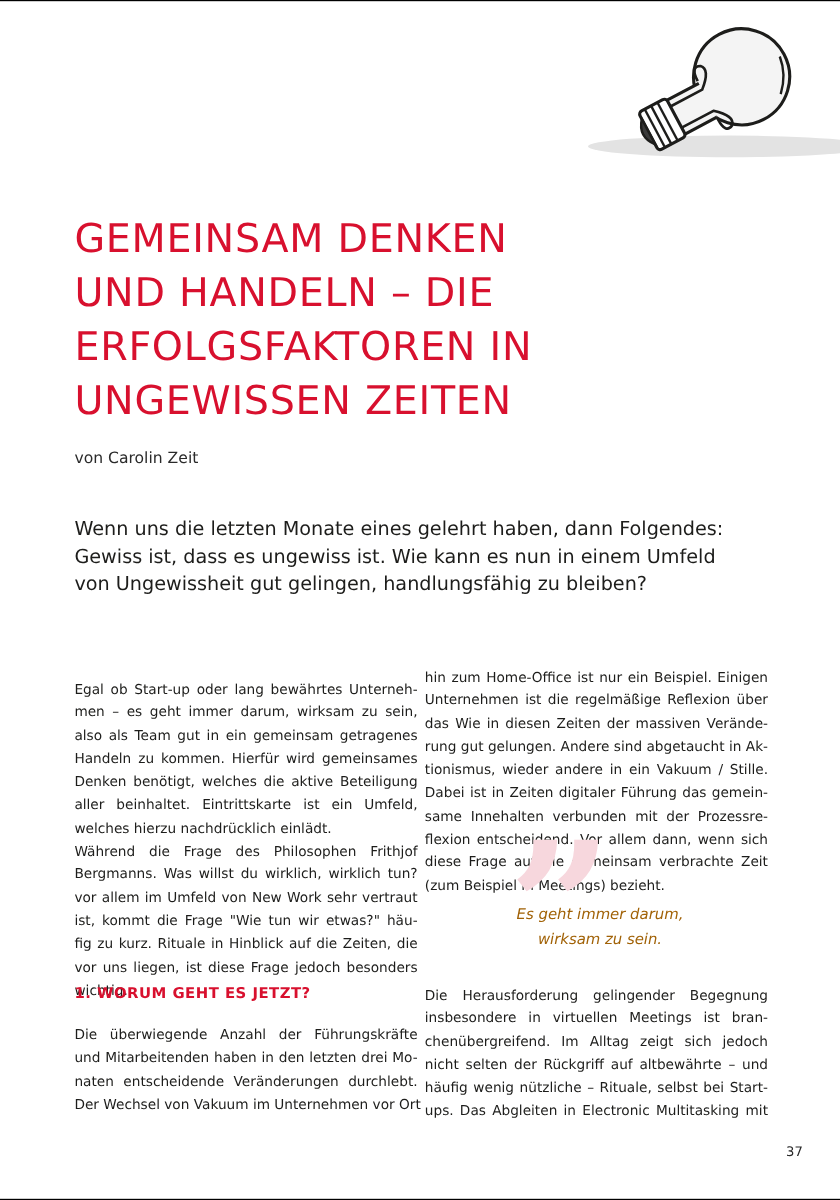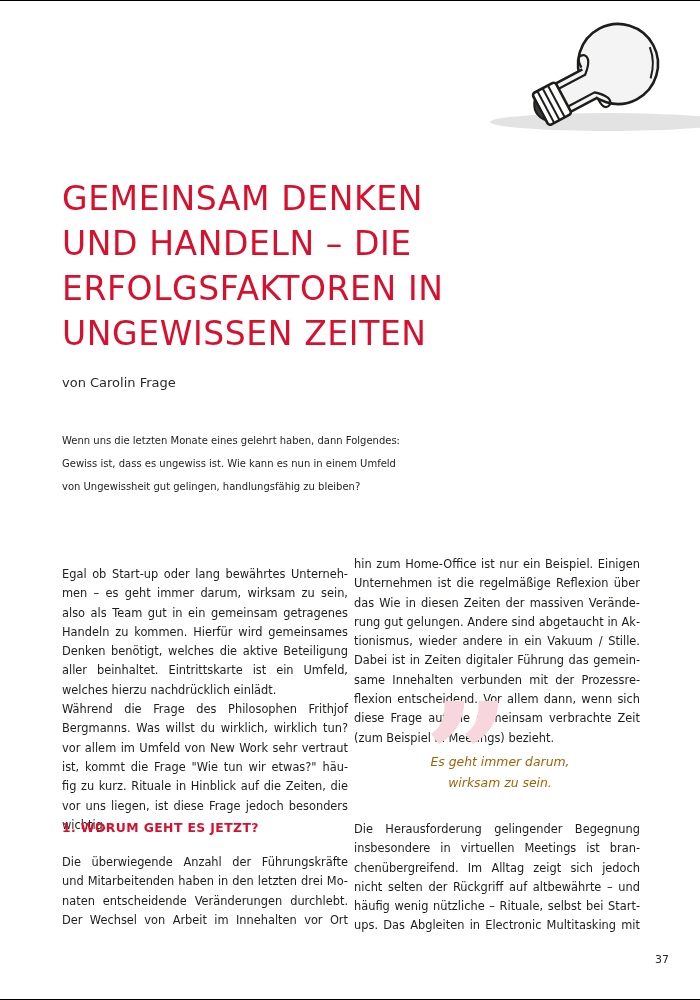--- a/index.html
+++ b/index.html
@@ -9,21 +9,21 @@
 
   .bulb { position: absolute; left: 488px; top: 14px; width: 212px; height: 120px; }
 
   .title { position: absolute; left: 62px; top: 176px; width: 460px; margin: 0;
            font-family: "DejaVu Sans", sans-serif; font-weight: 300; font-size: 33px;
            line-height: 45px; letter-spacing: 0.6px; color: #d8102e; font-weight: normal; }
   .title span { display: block; white-space: nowrap; }
 
   .byline { position: absolute; left: 62px; top: 375px; font-size: 13px; color: #2a2a2a; }
 
-  .lead { position: absolute; left: 62px; top: 429px; width: 560px; font-size: 10px; line-height: 23px; color: #1d1d1b; }
+  .lead { position: absolute; left: 62px; top: 429px; width: 560px; font-size: 16px; line-height: 23px; color: #1d1d1b; }
   .lead span { display: block; white-space: nowrap; }
 
   .col { position: absolute; width: 286px; font-size: 11.4px; line-height: 19.3px; color: #1d1d1b; }
   .col .line { display: block; text-align: justify; text-align-last: justify; white-space: nowrap; }
   .col .line.end { text-align-last: left; }
 
   .col-left-a { left: 62px; top: 565px; }
   .col-left-b { left: 62px; top: 853px; }
   .col-right-a { left: 354px; top: 555px; }
   .col-right-b { left: 354px; top: 820px; }
@@ -58,21 +58,21 @@
   </g>
 </svg>
 
 <h1 class="title">
   <span>GEMEINSAM DENKEN</span>
   <span>UND HANDELN – DIE</span>
   <span>ERFOLGSFAKTOREN IN</span>
   <span>UNGEWISSEN ZEITEN</span>
 </h1>
 
-<div class="byline">von Carolin Frage</div>
+<div class="byline">von Carolin Zeit</div>
 
 <div class="lead">
   <span>Wenn uns die letzten Monate eines gelehrt haben, dann Folgendes:</span>
   <span>Gewiss ist, dass es ungewiss ist. Wie kann es nun in einem Umfeld</span>
   <span>von Ungewissheit gut gelingen, handlungsfähig zu bleiben?</span>
 </div>
 
 <div class="col col-left-a">
   <span class="line">Egal ob Start-up oder lang bewährtes Unterneh-</span>
   <span class="line">men – es geht immer darum, wirksam zu sein,</span>
@@ -89,21 +89,21 @@
   <span class="line">vor uns liegen, ist diese Frage jedoch besonders</span>
   <span class="line end">wichtig.</span>
 </div>
 
 <div class="heading">1. WORUM GEHT ES JETZT?</div>
 
 <div class="col col-left-b">
   <span class="line">Die überwiegende Anzahl der Führungskräfte</span>
   <span class="line">und Mitarbeitenden haben in den letzten drei Mo-</span>
   <span class="line">naten entscheidende Veränderungen durchlebt.</span>
-  <span class="line">Der Wechsel von Arbeit im Innehalten vor Ort</span>
+  <span class="line">Der Wechsel von Vakuum im Unternehmen vor Ort</span>
 </div>
 
 <div class="col col-right-a">
   <span class="line">hin zum Home-Office ist nur ein Beispiel. Einigen</span>
   <span class="line">Unternehmen ist die regelmäßige Reflexion über</span>
   <span class="line">das Wie in diesen Zeiten der massiven Verände-</span>
   <span class="line">rung gut gelungen. Andere sind abgetaucht in Ak-</span>
   <span class="line">tionismus, wieder andere in ein Vakuum / Stille.</span>
   <span class="line">Dabei ist in Zeiten digitaler Führung das gemein-</span>
   <span class="line">same Innehalten verbunden mit der Prozessre-</span>

